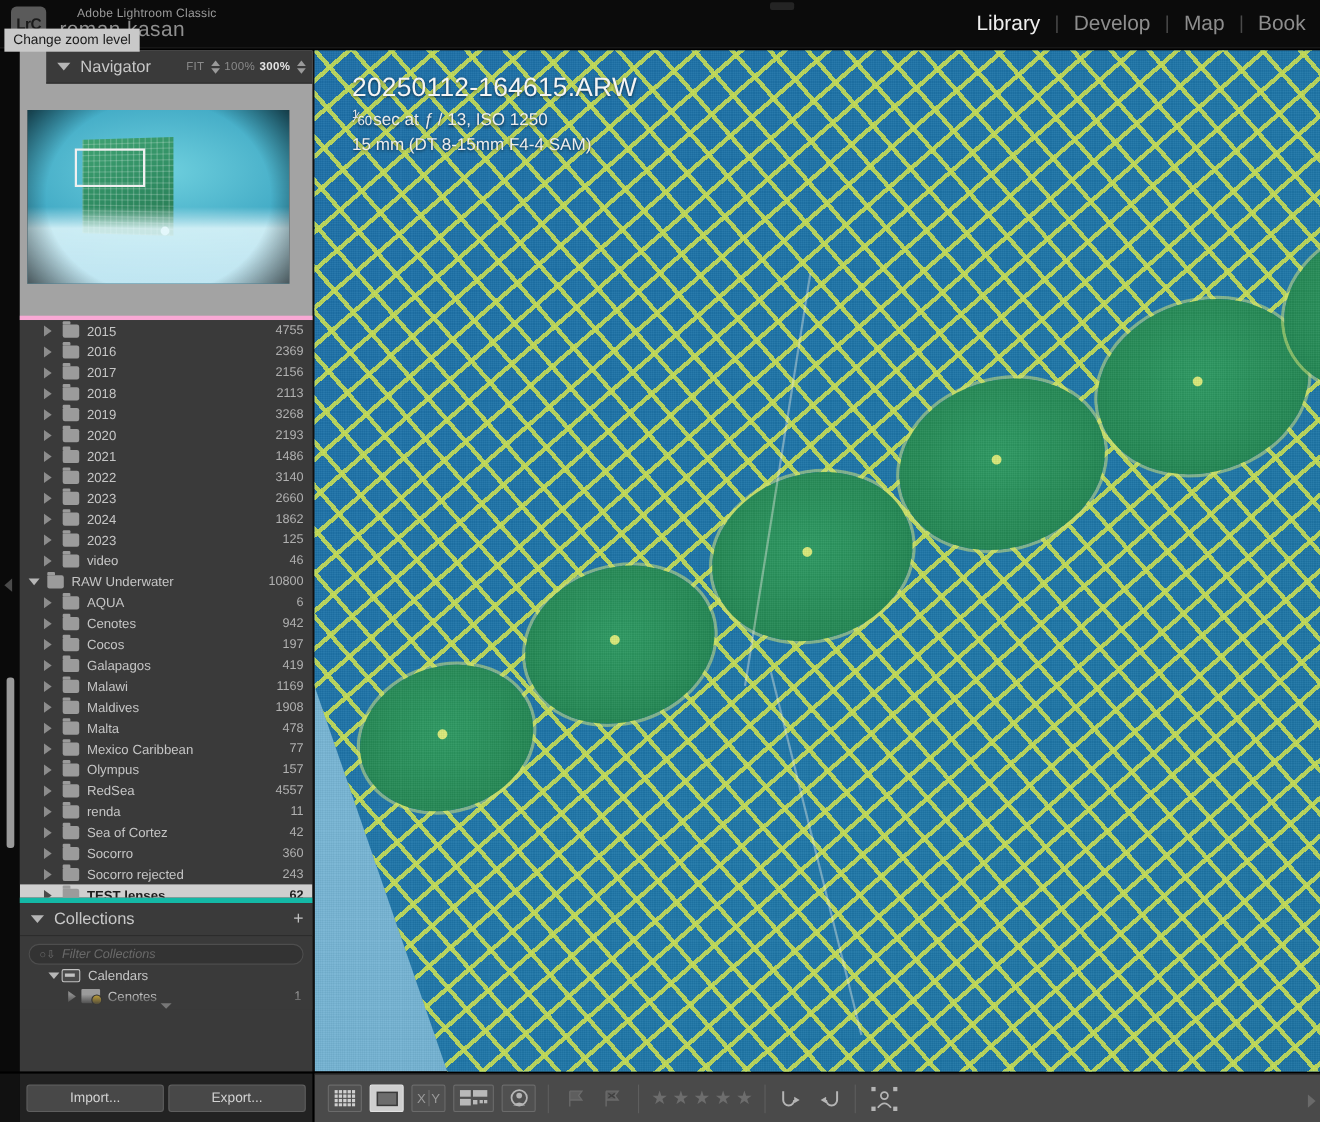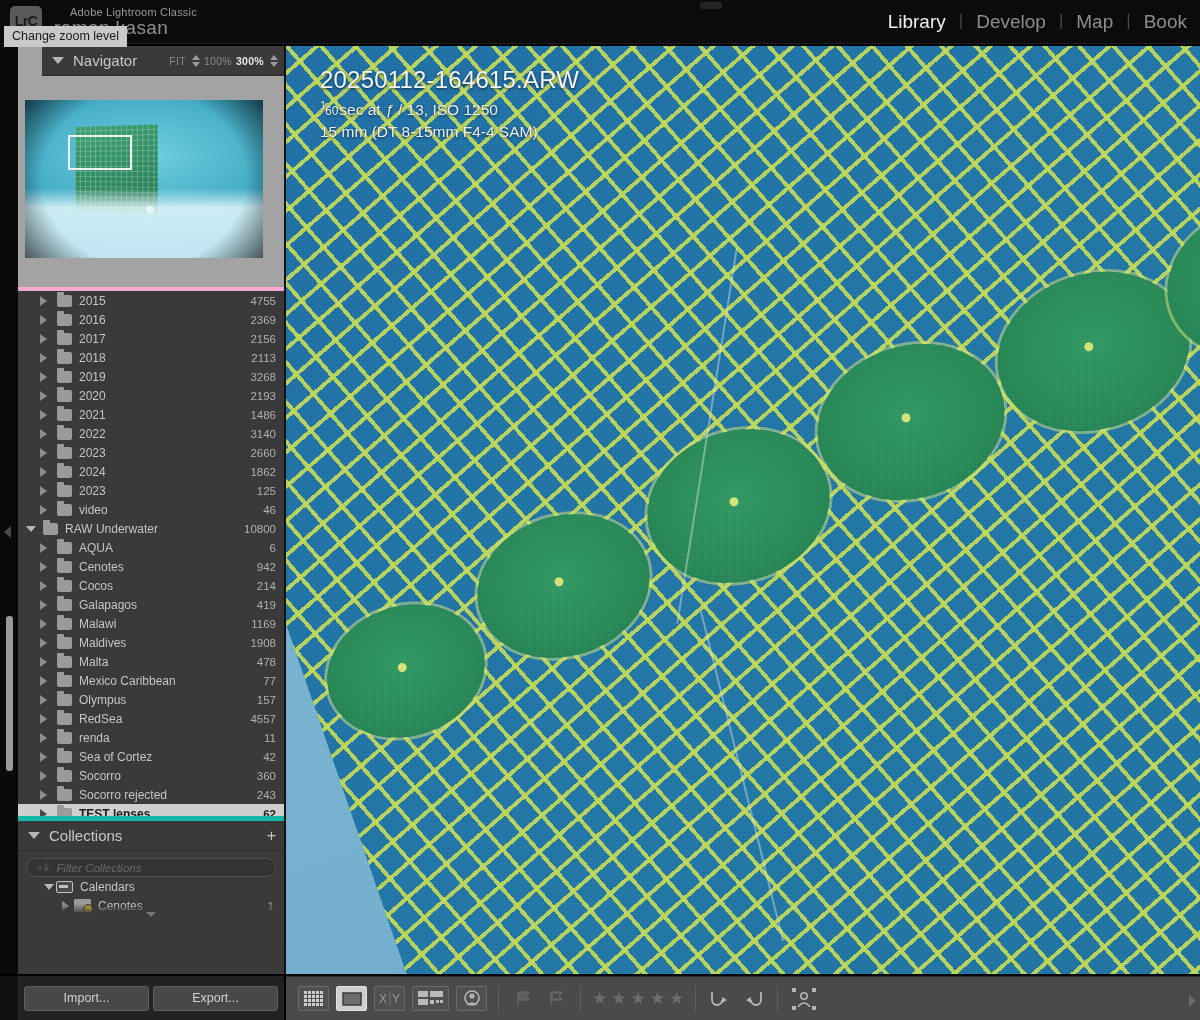--- a/index.html
+++ b/index.html
@@ -503,21 +503,21 @@
           <span class="f-icon"></span>
           <span class="f-name">Cenotes</span>
           <span class="f-count">942</span>
         </div>
         <div class="folder-row">
           <span class="disc">
             <i class="tri right"></i>
           </span>
           <span class="f-icon"></span>
           <span class="f-name">Cocos</span>
-          <span class="f-count">214</span>
+          <span class="f-count">197</span>
         </div>
         <div class="folder-row">
           <span class="disc">
             <i class="tri right"></i>
           </span>
           <span class="f-icon"></span>
           <span class="f-name">Galapagos</span>
           <span class="f-count">419</span>
         </div>
         <div class="folder-row">

